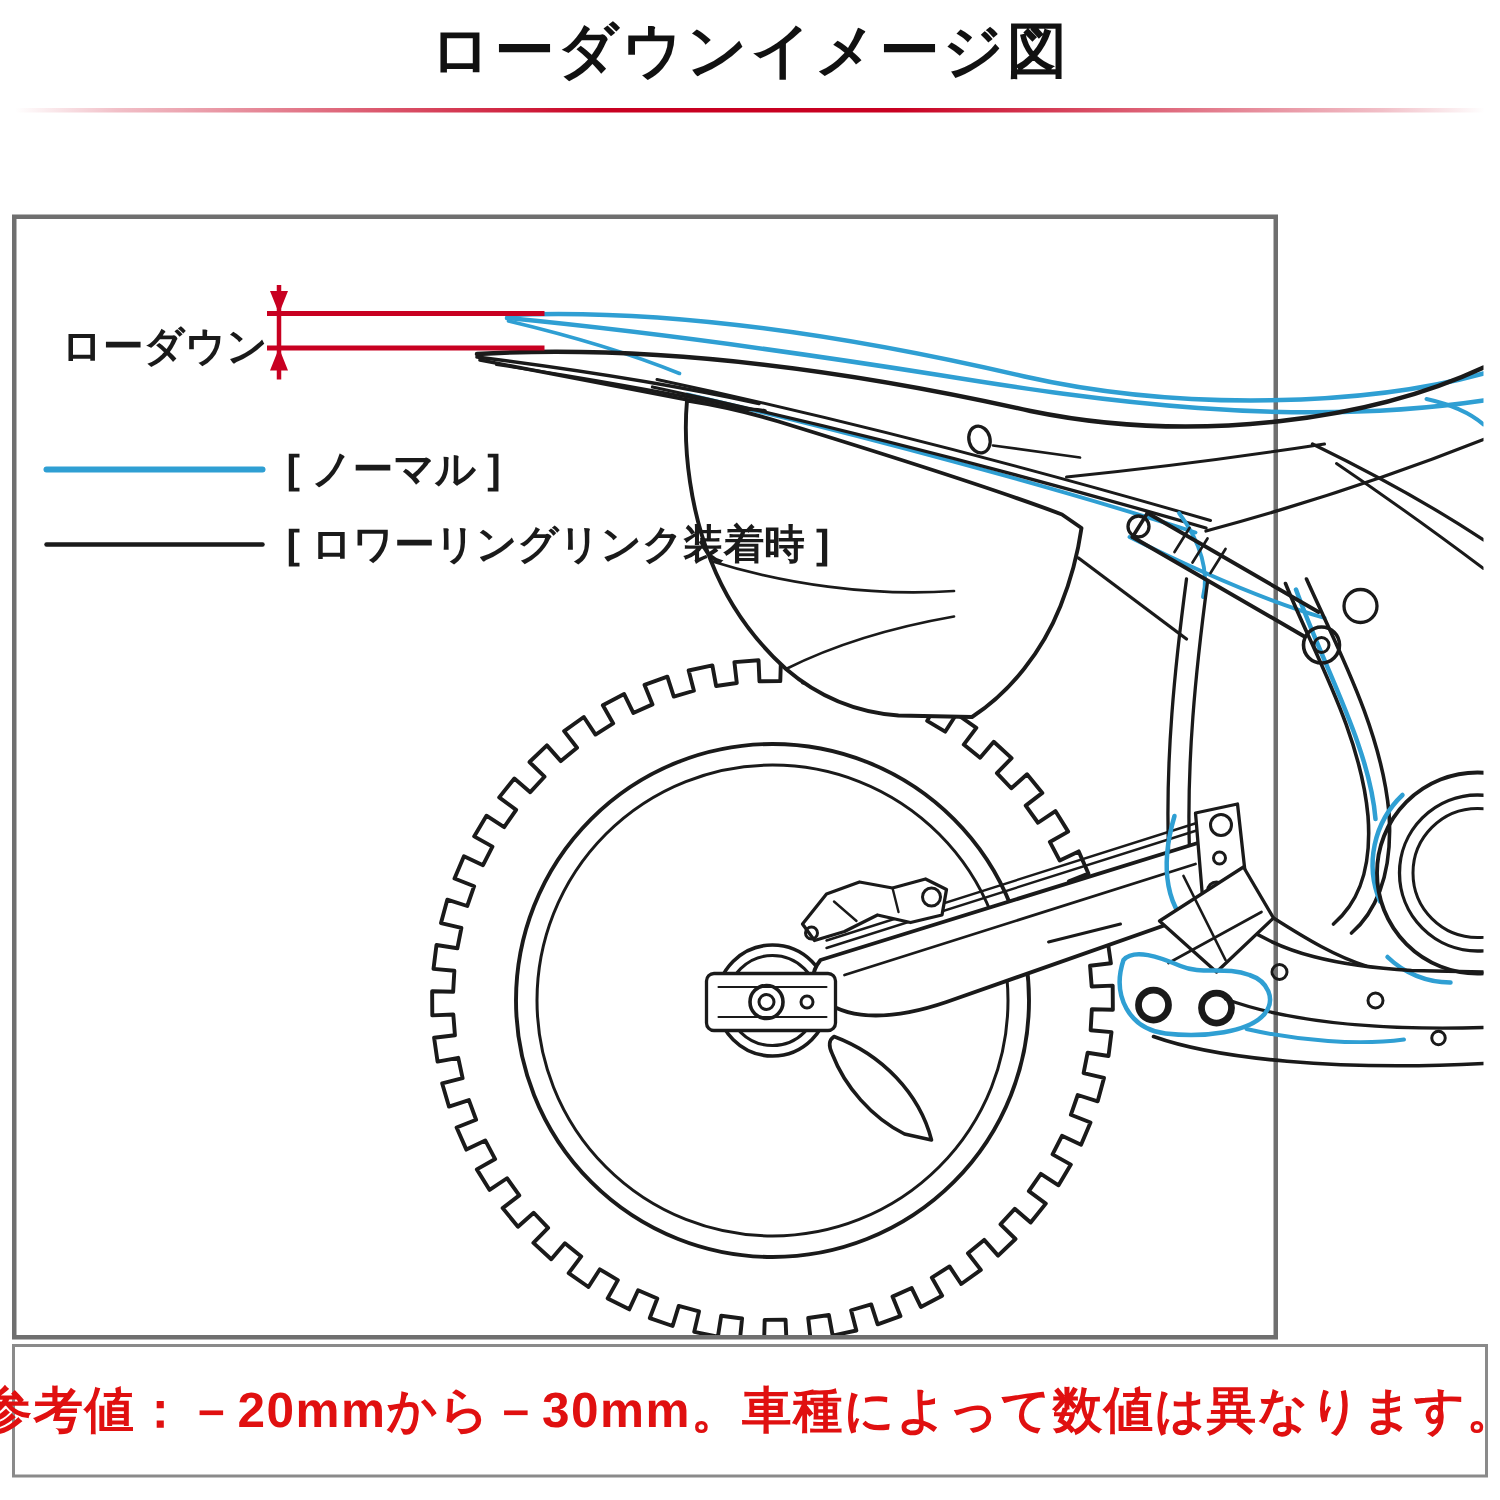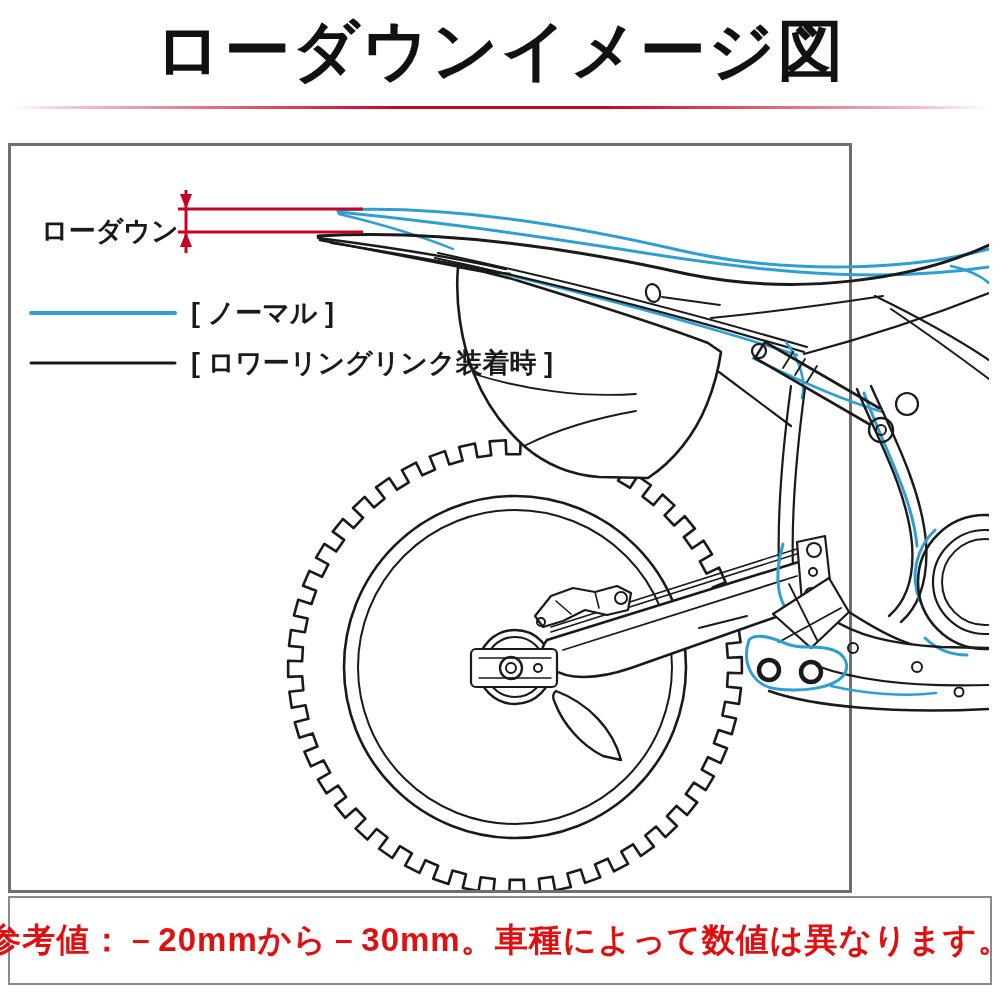--- a/index.html
+++ b/index.html
@@ -3,21 +3,21 @@
 <meta charset="utf-8">
 <style>
   html,body{margin:0;padding:0;background:#fff;}
   body{
     width:1000px;height:1000px;position:relative;overflow:hidden;
     font-family:"Liberation Sans","DejaVu Sans",sans-serif;
     color:var(--title-text,#111);
   }
   .page-title{
     margin:0;padding-top:8px;text-align:center;
-    font-size:66px;font-weight:bold;letter-spacing:2px;line-height:1.3;
+    font-size:40px;font-weight:bold;letter-spacing:2px;line-height:1.3;
     color:var(--title-text,#111);
   }
   .red-divider{
     height:3px;margin:12px 10px 0 10px;border:none;
     background:linear-gradient(90deg,
       rgba(200,0,33,0) 0%,rgba(200,0,33,.25) 7%,
       var(--accent-red,#c80021) 40%,var(--accent-red,#c80021) 60%,
       rgba(200,0,33,.25) 93%,rgba(200,0,33,0) 100%);
   }
   .diagram-panel{

